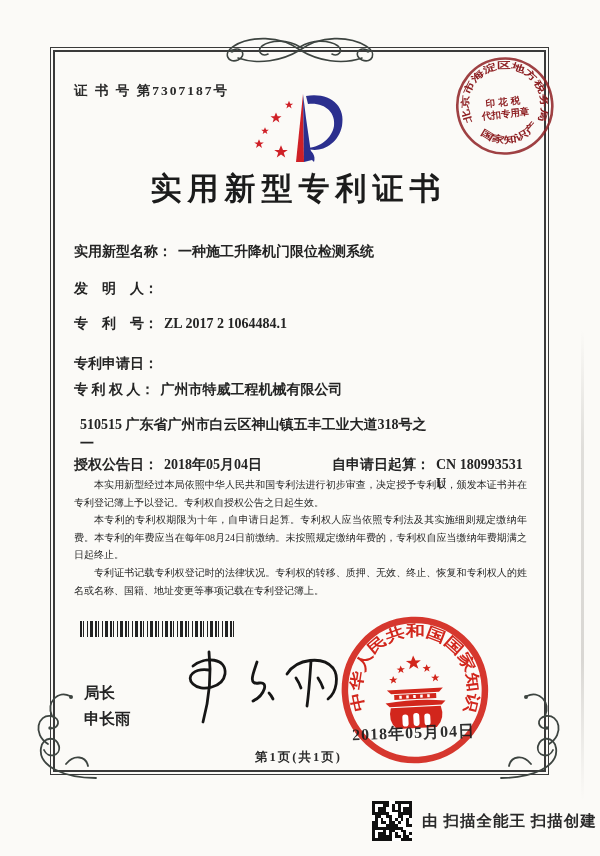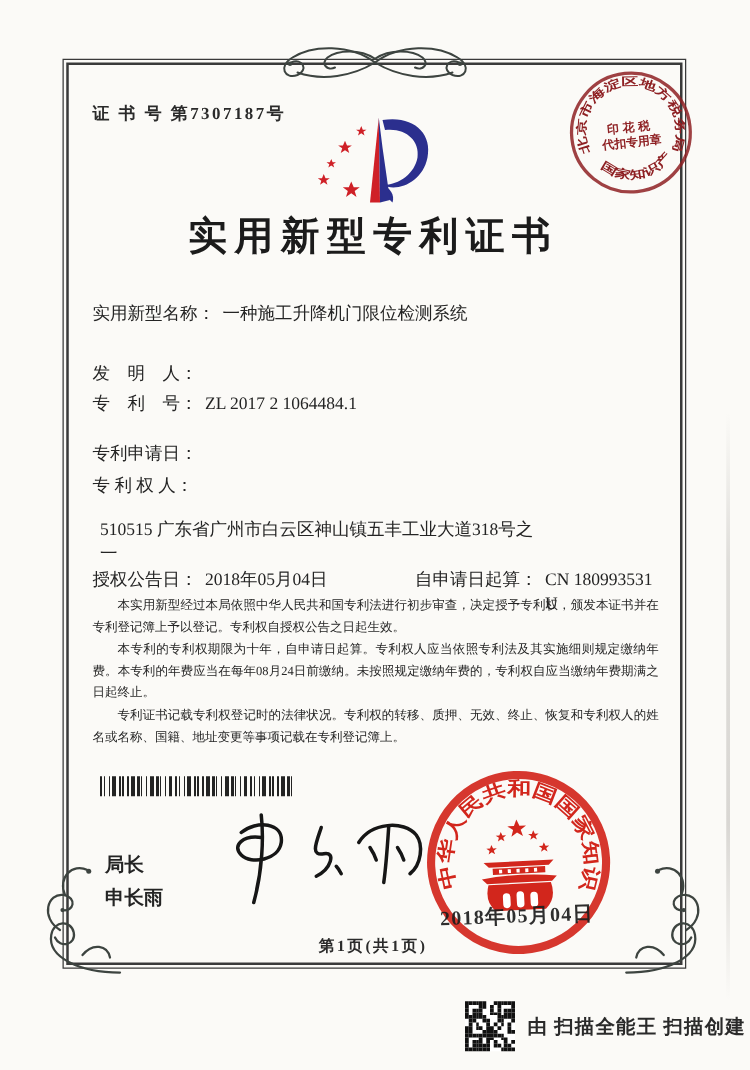--- a/index.html
+++ b/index.html
@@ -32,21 +32,21 @@
     letter-spacing:2px;color:#2a2a2a;
   }
   .logo{position:absolute;left:246px;top:90px;}
   .title{
     position:absolute;left:50px;top:168px;width:497px;text-align:center;
     font-size:31px;font-weight:700;letter-spacing:6px;color:#1b1b1b;
   }
   
   .row{
     position:absolute;left:74px;width:455px;display:flex;
-    font-size:14px;font-weight:400;color:#242424;line-height:1.35;
+    font-size:14px;font-weight:700;color:#242424;line-height:1.35;
   }
   .row .lbl{flex:none;white-space:pre;}
   .row .val{flex:1;margin-left:6px;}
   .row .pair2{position:absolute;left:258px;top:0;display:flex;}
   
   .body-text{
     position:absolute;left:74px;top:476px;width:453px;
     font-size:10px;line-height:17.6px;text-align:justify;color:#262626;
     font-weight:500;
   }
@@ -154,32 +154,33 @@
     <use href="#star" transform="translate(35,62) scale(0.68)" fill="#cf2027"></use>
   </svg>
 </div>
 
 <div class="title">实用新型专利证书</div>
 
 <div class="row" style="top:243px">
   <span class="lbl">实用新型名称：</span>
   <span class="val">一种施工升降机门限位检测系统</span>
 </div>
-<div class="row" style="top:291px">
+<div class="row" style="top:280px">
   <span class="lbl">发　明　人：</span>
 </div>
 <div class="row" style="top:315px">
   <span class="lbl">专　利　号：</span>
   <span class="val">ZL 2017 2 1064484.1</span>
 </div>
 <div class="row" style="top:355px">
   <span class="lbl">专利申请日：</span>
 </div>
 <div class="row" style="top:381px">
   <span class="lbl">专 利 权 人：</span>
+  <span class="val">广州市特威工程机械有限公司</span>
 </div>
 <div class="row" style="top:416px">
   <span class="val" style="max-width:352px">510515 广东省广州市白云区神山镇五丰工业大道318号之一</span>
 </div>
 <div class="row" style="top:456px">
   <span class="lbl">授权公告日：</span>
   <span class="val" style="flex:none">2018年05月04日</span>
   <span class="pair2">
     <span class="lbl">自申请日起算：</span>
     <span class="val">CN 180993531 U</span>

